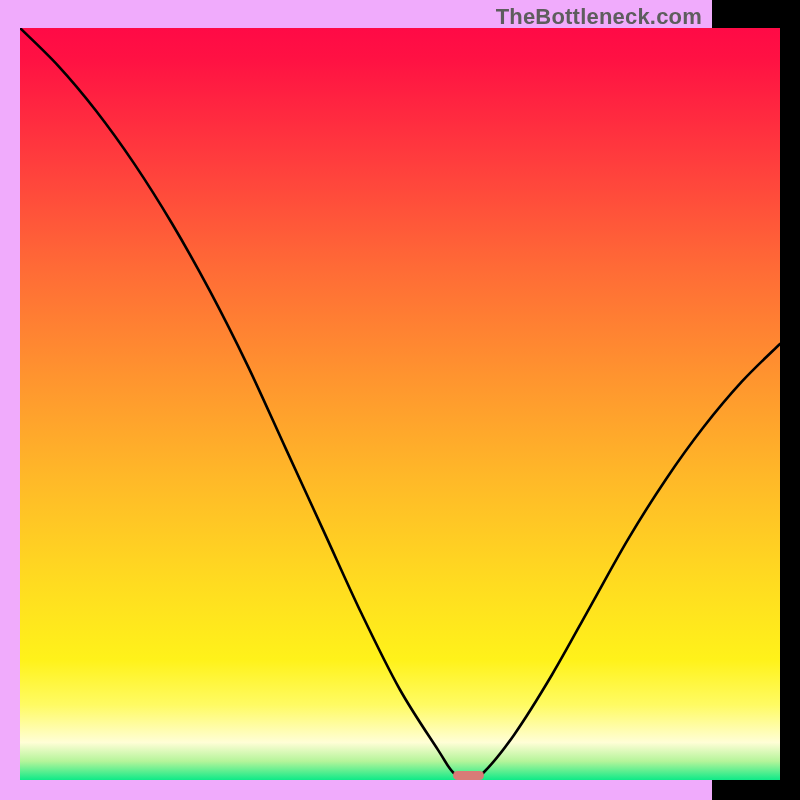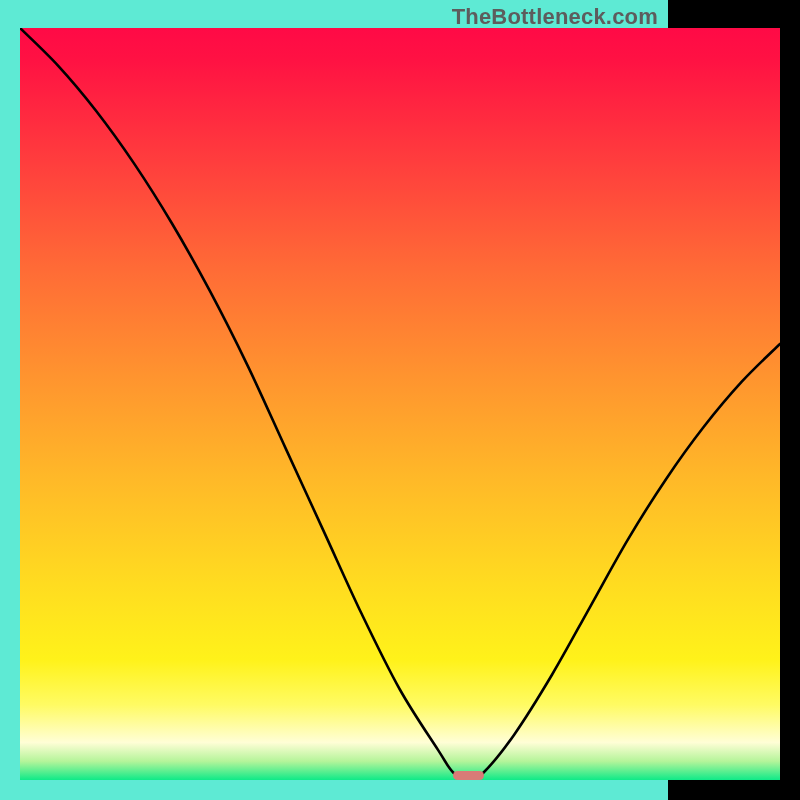--- a/index.html
+++ b/index.html
@@ -8,21 +8,22 @@
     width: 800px;
     height: 800px;
     background: #000;
     overflow: hidden;
     font-family: Arial, Helvetica, sans-serif;
   }
   .frame {
     position: relative;
     width: 668px;
     height: 800px;
-    background: #5eead4;
+    background: #f0abfc;
+    padding-left: 44px;
   }
   .watermark {
     position: absolute;
     top: 4px;
     right: 10px;
     color: #5d5d5d;
     font-size: 22px;
     font-weight: 600;
     letter-spacing: 0.2px;
     z-index: 10;

